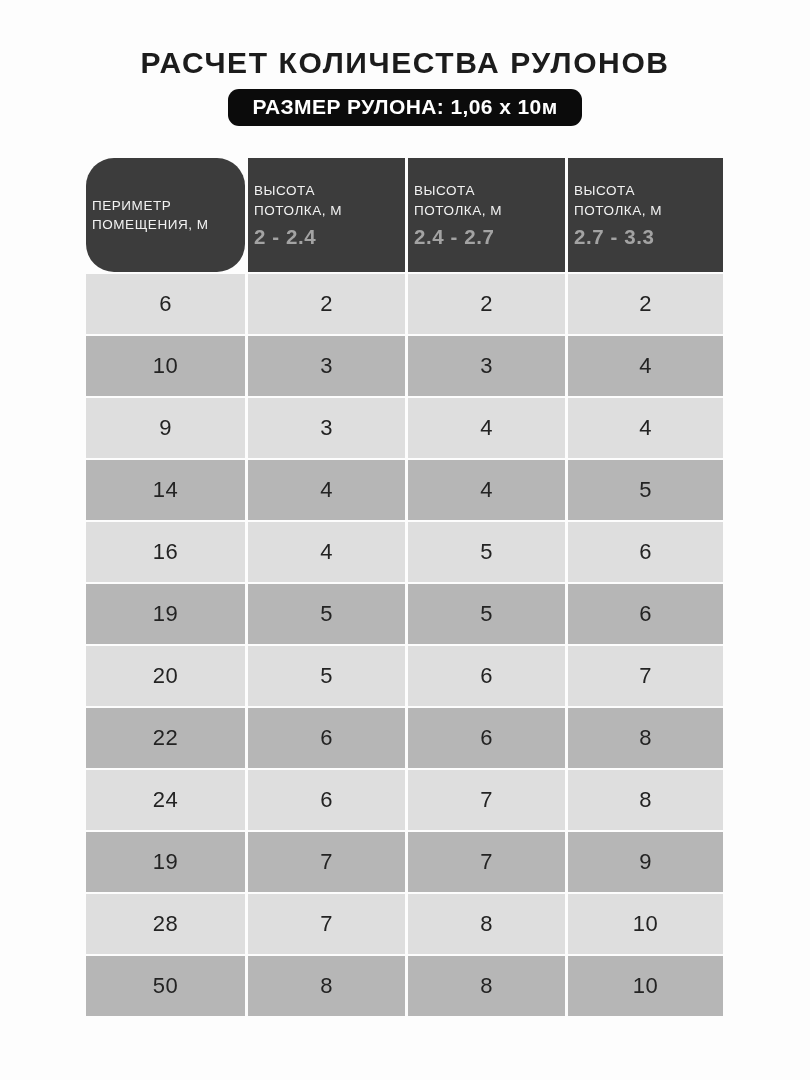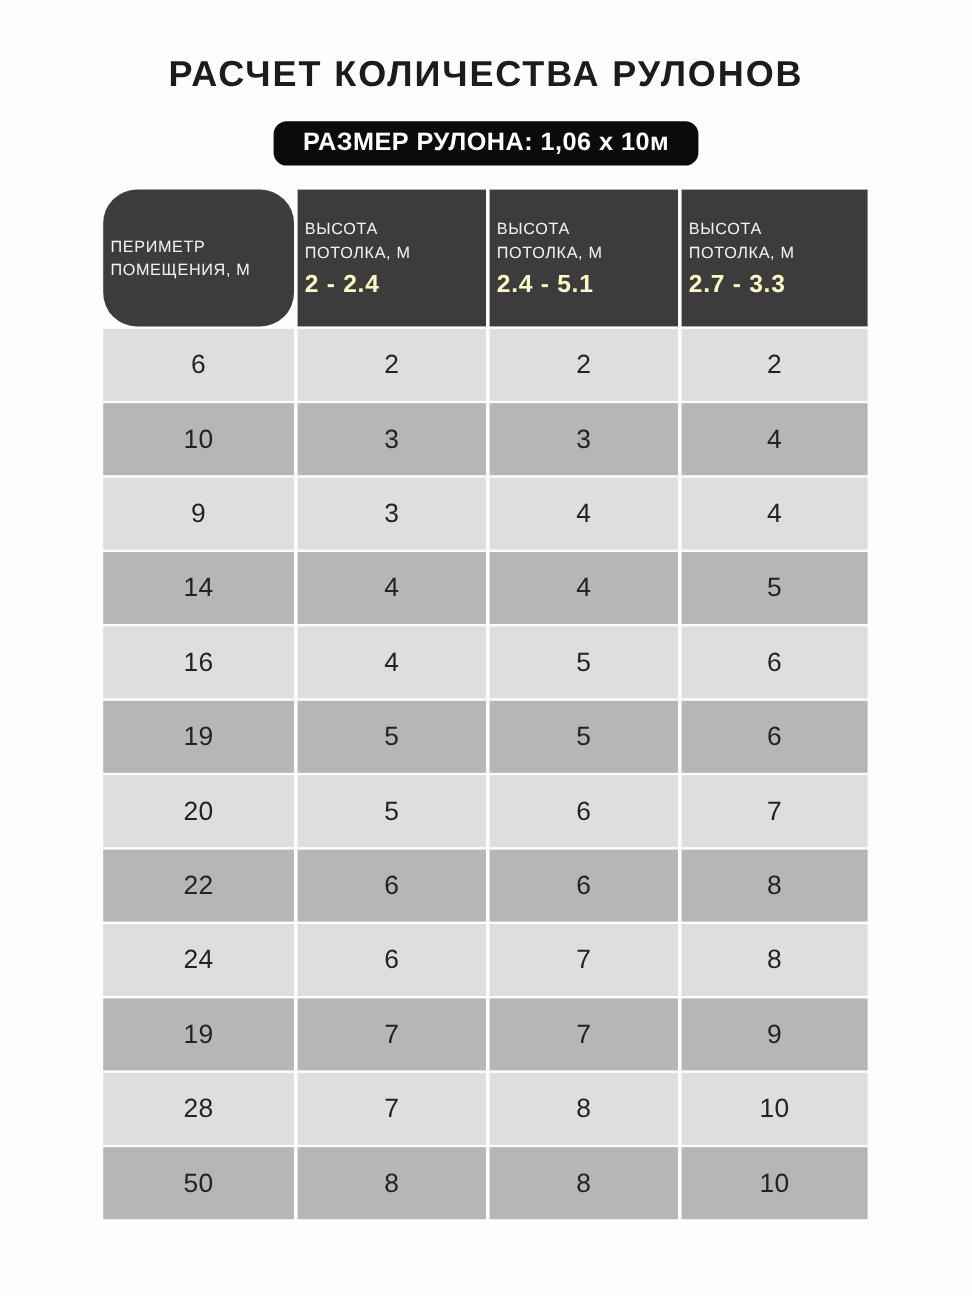--- a/index.html
+++ b/index.html
@@ -35,21 +35,21 @@
     font-size: 30px;
     font-weight: bold;
     color: #1c1c1c;
     letter-spacing: 1.6px;
     line-height: 1.1;
     margin: 0;
     white-space: nowrap;
   }
 
   .badge-wrap {
-    margin-top: 22px;
+    margin-top: 10px;
     display: flex;
     justify-content: center;
     text-align: right;
   }
 
   .badge {
     display: inline-block;
     background: #0b0b0b;
     color: #ffffff;
     border-radius: 11px;
@@ -98,21 +98,21 @@
     line-height: 1.42;
     text-transform: uppercase;
     color: #f2f2f2;
   }
 
   .head-range {
     font-size: 20.5px;
     font-weight: bold;
     letter-spacing: 0.6px;
     margin-top: 5px;
-    color: #fef9c3;
+    color: #a3a3a3;
   }
 
   .head-perimeter {
     justify-content: center;
     border-radius: 28px;
   }
 
   .data-row .cell {
     height: 60px;
     display: flex;
@@ -146,21 +146,21 @@
         <span class="head-label">ПОМЕЩЕНИЯ, М</span>
       </div>
       <div class="cell">
         <span class="head-label">ВЫСОТА</span>
         <span class="head-label">ПОТОЛКА, М</span>
         <span class="head-range">2 - 2.4</span>
       </div>
       <div class="cell">
         <span class="head-label">ВЫСОТА</span>
         <span class="head-label">ПОТОЛКА, М</span>
-        <span class="head-range">2.4 - 5.1</span>
+        <span class="head-range">2.4 - 2.7</span>
       </div>
       <div class="cell">
         <span class="head-label">ВЫСОТА</span>
         <span class="head-label">ПОТОЛКА, М</span>
         <span class="head-range">2.7 - 3.3</span>
       </div>
     </div>
 
     <div id="body-rows" style="display:flex;flex-direction:column;gap:2px;">
         <div class="row data-row light">

